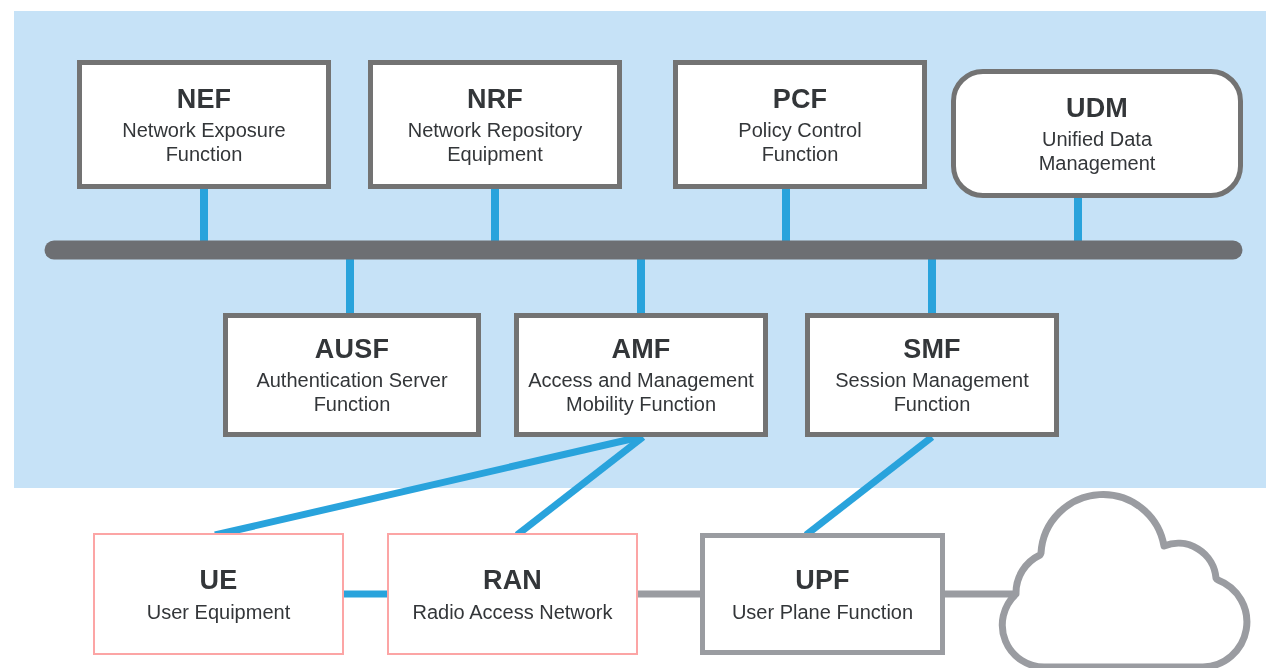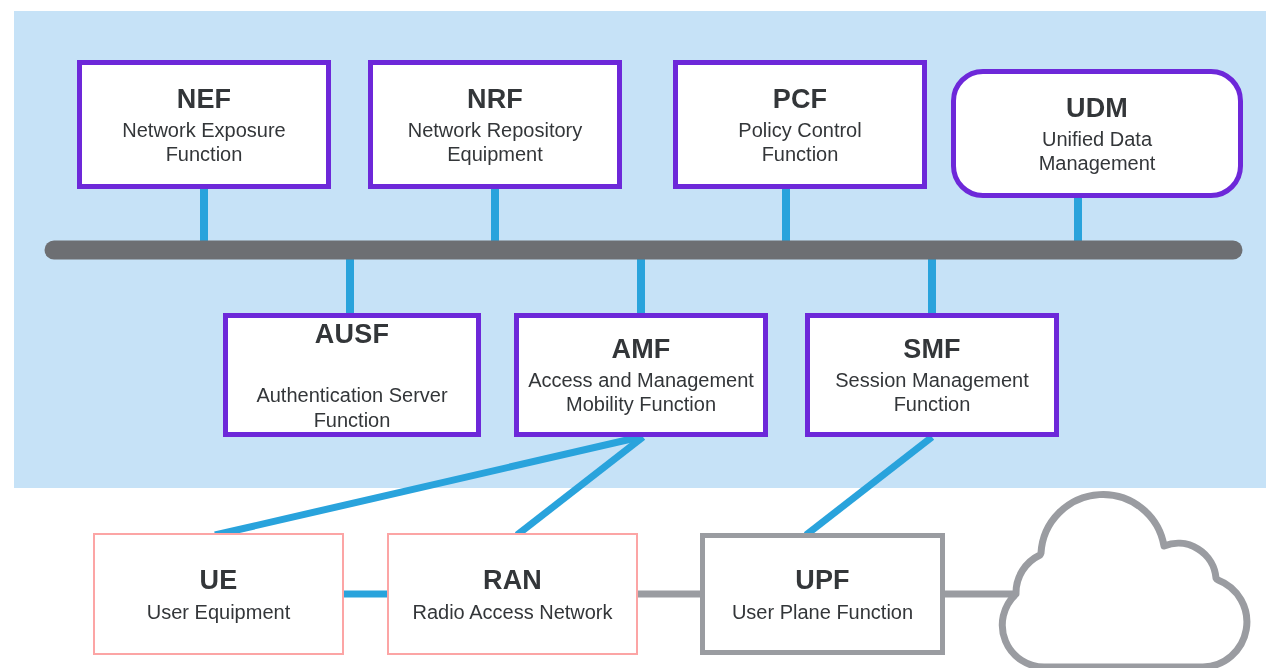--- a/index.html
+++ b/index.html
@@ -37,21 +37,21 @@
     position: absolute;
     box-sizing: border-box;
     background: #ffffff;
     display: flex;
     flex-direction: column;
     align-items: center;
     justify-content: center;
     text-align: center;
     line-height: 1.22;
   }
-  .node.blue   { border: 5px solid #6d28d9; }
+  .node.blue   { border: 5px solid #737373; }
   .node.green  { border: 2px solid #fca5a5; }
   .node.gray   { border: 5px solid #9a9ca1; }
 
   .node .abbr {
     font-weight: bold;
     font-size: 27px;
     color: #333639;
     letter-spacing: 0.2px;
     margin-bottom: 2px;
   }
@@ -124,21 +124,21 @@
     <div class="full">Policy Control
 Function</div>
   </div>
 
   <div class="node blue" style="left:951px; top:69px; width:292px; height:129px;border-radius:32px;">
     <div class="abbr">UDM</div>
     <div class="full">Unified Data
 Management</div>
   </div>
 
-  <div class="node blue" style="left:223px; top:313px; width:258px; height:124px;justify-content:space-between;">
+  <div class="node blue" style="left:223px; top:313px; width:258px; height:124px;">
     <div class="abbr">AUSF</div>
     <div class="full">Authentication Server
 Function</div>
   </div>
 
   <div class="node blue" style="left:514px; top:313px; width:254px; height:124px;">
     <div class="abbr">AMF</div>
     <div class="full">Access and Management
 Mobility Function</div>
   </div>

